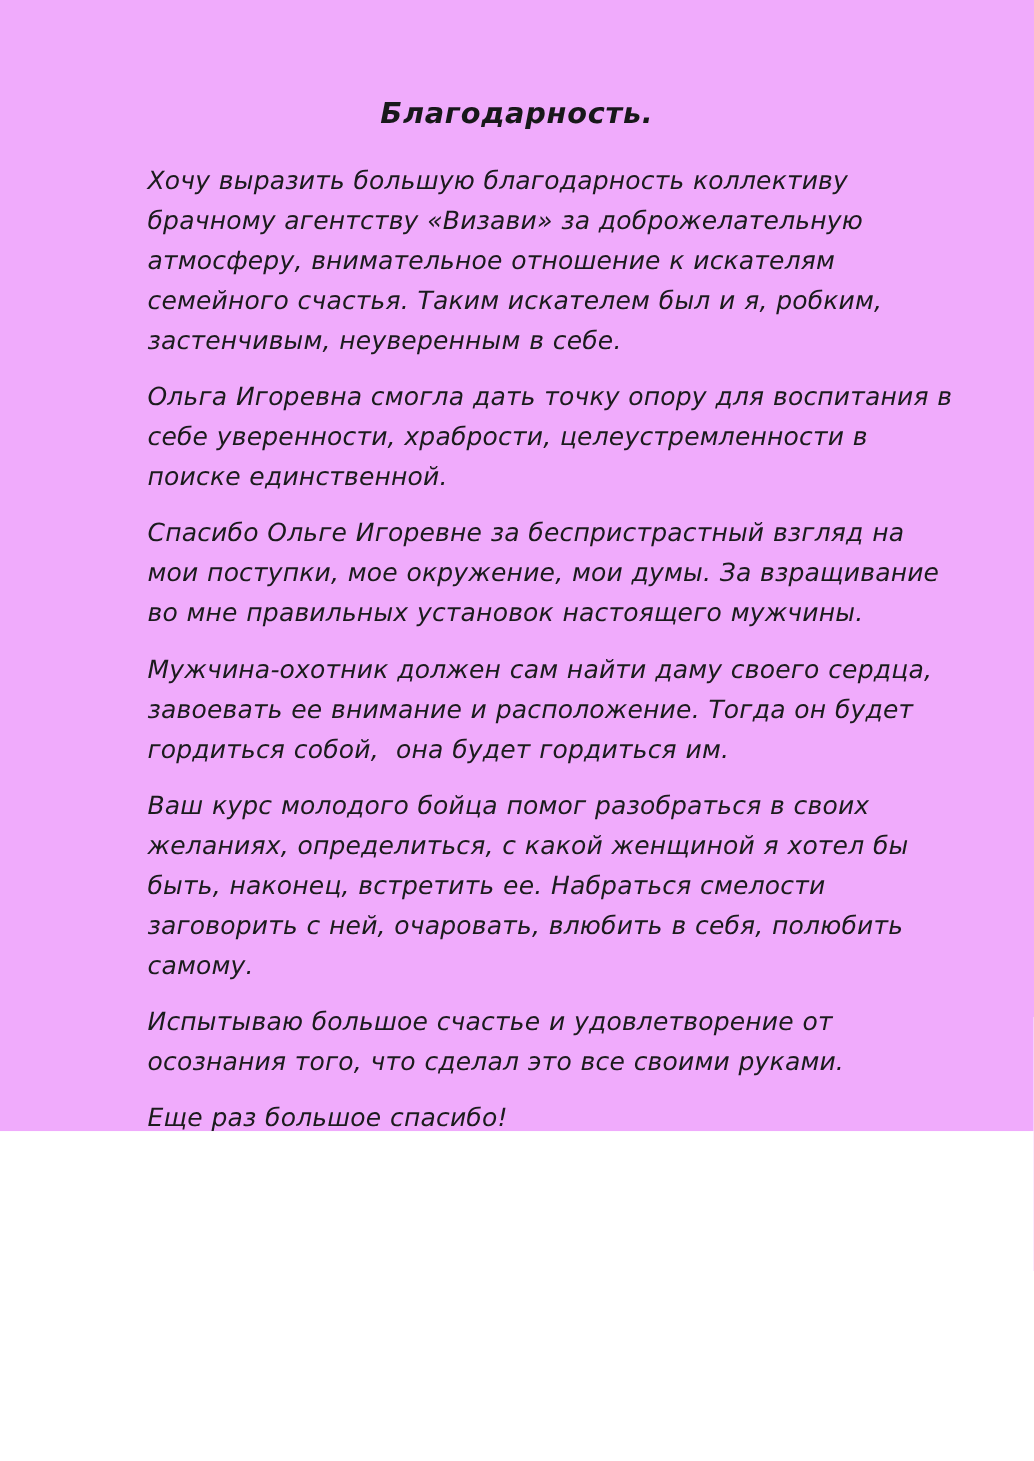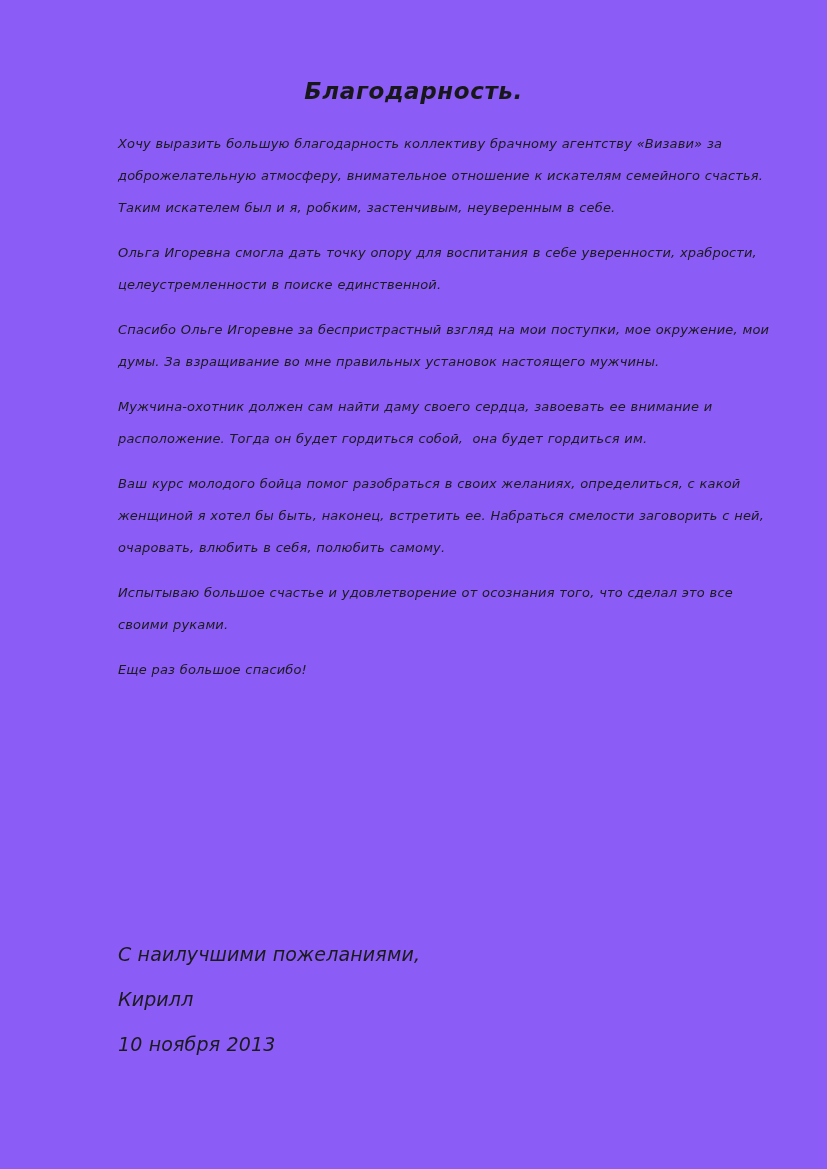--- a/index.html
+++ b/index.html
@@ -5,23 +5,23 @@
 <style>
   html, body {
     margin: 0;
     padding: 0;
     background: #ffffff;
   }
 
   .page {
     position: relative;
     width: 827px;
-    height: 1169px;
+    height: 905px;
     margin: 0 auto;
-    background: #8b5cf6;
+    background: #f0abfc;
     overflow: hidden;
     box-sizing: border-box;
   }
 
   
   .doc-title {
     position: absolute;
     left: 0;
     right: 0;
     top: 76px;
@@ -41,21 +41,21 @@
     position: absolute;
     left: 118px;
     top: 128px;
     width: 652px;
   }
 
   .para {
     font-family: "DejaVu Sans", "Liberation Sans", sans-serif;
     font-style: italic;
     font-weight: 400;
-    font-size: 13px;
+    font-size: 20px;
     line-height: 32px;
     letter-spacing: 0.15px;
     color: #1b1b1d;
     margin: 0 0 13px 0;
     text-align: left;
     white-space: pre-wrap;
     word-spacing: 0.4px;
   }
 
   .para:last-child { margin-bottom: 0; }

